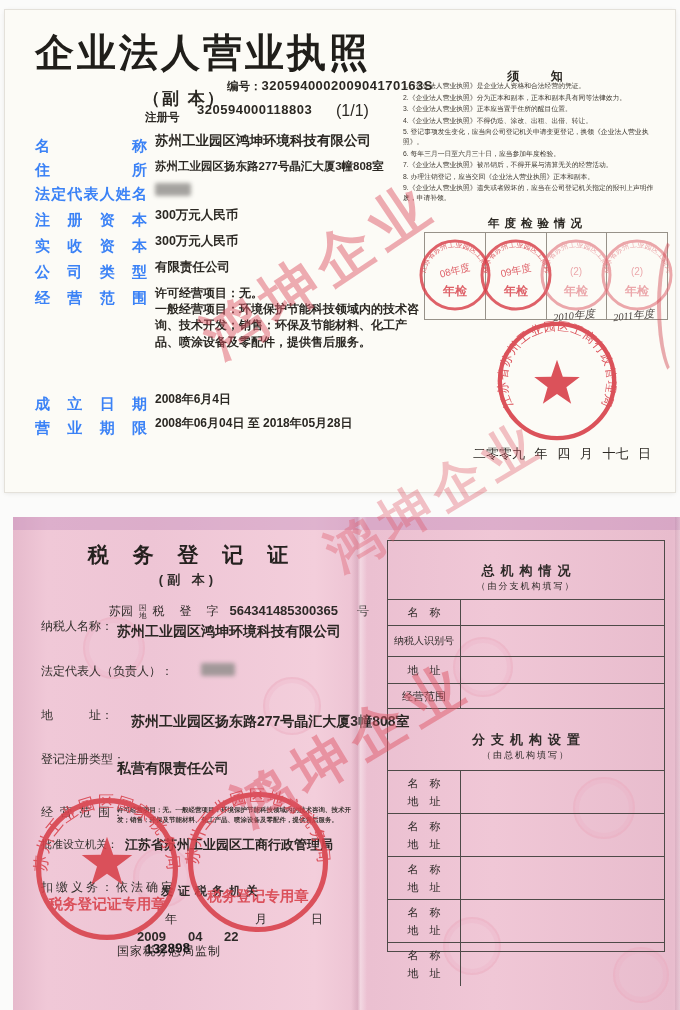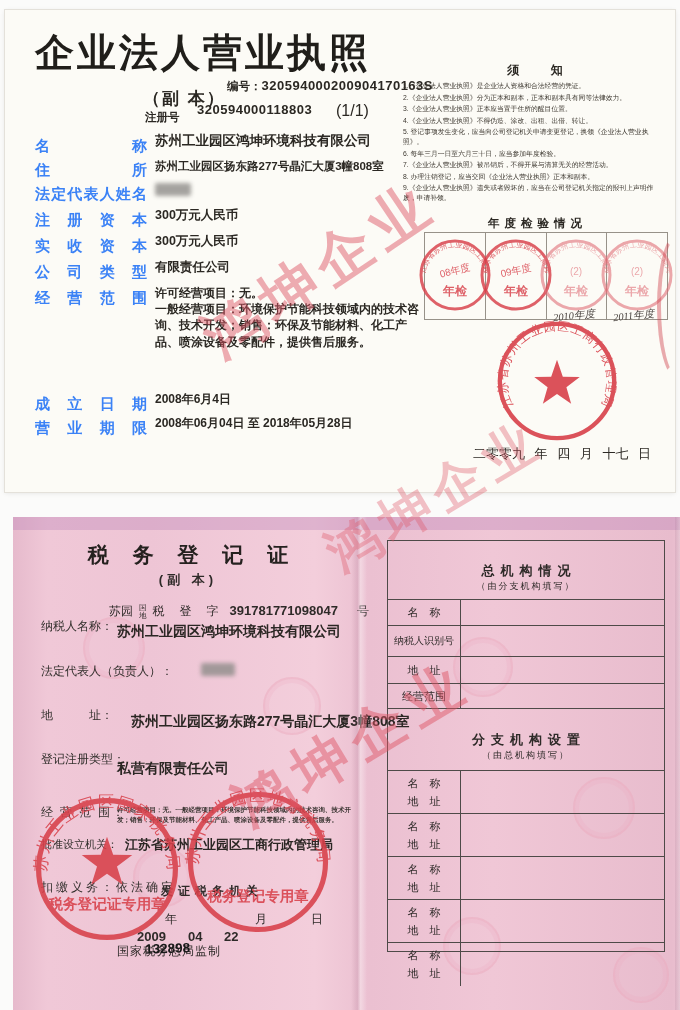--- a/index.html
+++ b/index.html
@@ -13,21 +13,21 @@
   .lic-copy{position:absolute;left:138px;top:77px;font-size:17px;font-weight:700;letter-spacing:2px;}
   .lic-serial{position:absolute;left:222px;top:68px;font-size:11.5px;font-weight:700;}
   .lic-serial b{font-size:13px;letter-spacing:.5px;margin-top:39px;}
   .lic-page{position:absolute;left:331px;top:92px;font-size:16px;}
   .lic-regno-label{position:absolute;left:140px;top:100px;font-size:11.5px;font-weight:700;}
   .lic-regno{position:absolute;left:192px;top:92px;font-size:13px;font-weight:700;letter-spacing:.5px;}
   .fl{position:absolute;left:30px;width:112px;font-size:15px;font-weight:700;text-align:justify;text-align-last:justify;color:#3b82f6;}
   .fv{position:absolute;left:150px;font-weight:700;color:#2b2823;}
   .blurname{position:absolute;background:#8f8d8a;filter:blur(2px);opacity:.8;border-radius:2px;}
   .scope{white-space:pre-line;line-height:1.35;}
-  .notice-title{position:absolute;left:400px;top:52px;width:260px;text-align:center;font-size:12px;font-weight:700;letter-spacing:14px;text-indent:14px;}
+  .notice-title{position:absolute;left:400px;top:58px;width:260px;text-align:center;font-size:12px;font-weight:700;letter-spacing:14px;text-indent:14px;}
   .notice{position:absolute;left:398px;top:71px;width:263px;font-size:6.8px;line-height:1.48;color:#3c372f;}
   .notice div{margin-bottom:1.5px;}
   .insp-title{position:absolute;left:400px;top:206px;width:260px;text-align:center;font-size:11.5px;font-weight:600;letter-spacing:5px;text-indent:5px;}
   .insp-table{position:absolute;left:419px;top:222px;width:244px;height:88px;display:flex;}
   .insp-cell{position:relative;flex:1;border:1px solid #979289;border-left:none;}
   .insp-cell:first-child{border-left:1px solid #979289;}
   .insp-cell svg{position:absolute;left:50%;top:2px;transform:translateX(-50%);}
   .insp-note{position:absolute;bottom:-4px;left:6px;font-size:10.5px;font-style:italic;font-family:"Liberation Serif",serif;color:#4a4440;transform:rotate(-6deg);white-space:nowrap;z-index:3;}
   .stamp{color:#d8404a;}
   .stamp-faint{color:#e07079;}
@@ -197,21 +197,21 @@
     <div class="tax-title">税 务 登 记 证</div>
     <div class="tax-copy">(副  本)</div>
 
     <div class="tax-certno">
       <span>苏园</span>
       <span class="stack">
         <span style="display:block">国</span>
         <span style="display:block">地</span>
       </span>
       <span class="mid">税 登 字</span>
-      <b>391781771098047</b>
+      <b>564341485300365</b>
       <span class="suf">号</span>
     </div>
 
     <div class="tlabel" style="top:101px">纳税人名称：</div>
     <div class="tval" style="left:104px;top:106px">苏州工业园区鸿坤环境科技有限公司</div>
 
     <div class="tlabel" style="top:146px">法定代表人（负责人）：</div>
     <div class="blurname" style="left:188px;top:146px;width:34px;height:13px"></div>
 
     <div class="tlabel" style="top:190px">地　　　址：</div>

